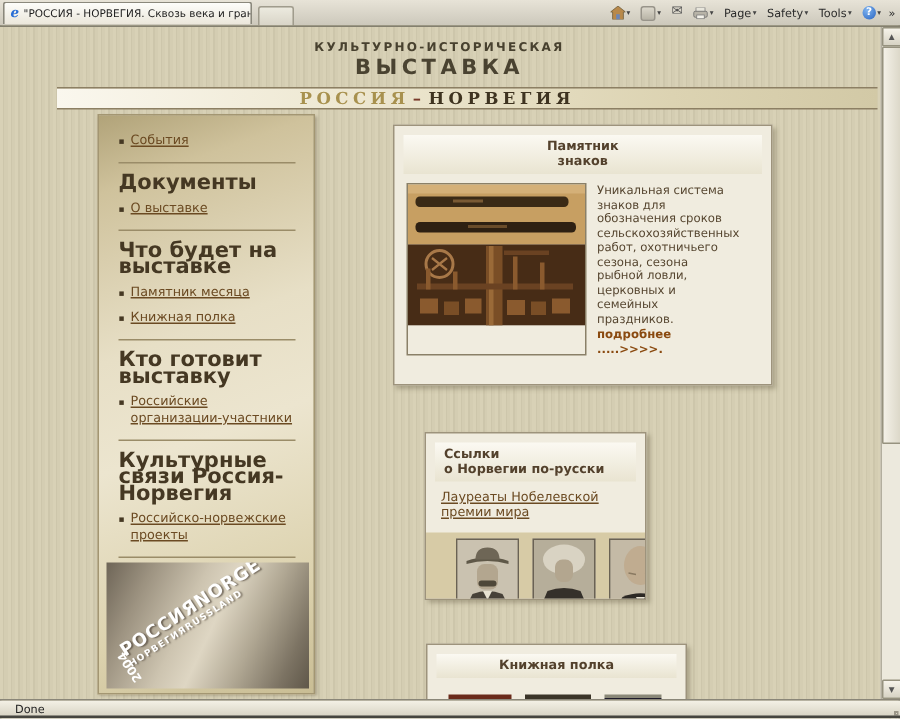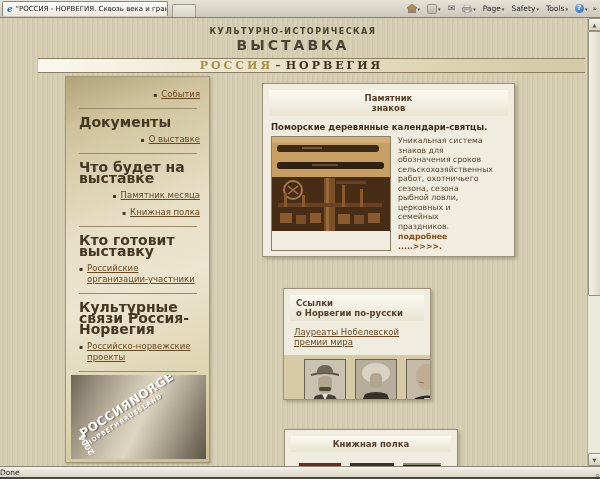--- a/index.html
+++ b/index.html
@@ -52,21 +52,21 @@
     border-top:1px solid #8c7f63;border-bottom:1px solid #8c7f63;
     display:flex;align-items:center;justify-content:center;padding-right:40px;
     font-family:"DejaVu Serif","Liberation Serif",serif;font-weight:bold;font-size:11px;letter-spacing:3px;}
   .banner .ru{color:#a8914e;} .banner .dash{color:#7a3a2a;margin:0 2px;} .banner .no{color:#3e3320;}
   
   .sidebar{position:absolute;left:65px;top:58px;width:145px;height:387px;box-sizing:border-box;
     background:linear-gradient(160deg,#b1a379 0%,#cfc29c 12%,#e7dfc6 38%,#ece5cf 55%,#dcd2ae 82%,#c9bd94 100%);
     border:1px solid #a39672;box-shadow:1px 1px 2px rgba(80,70,50,.35);}
   .sidebar-inner{padding:6px 9px 0 13px;}
   .sb-head{font-size:14px;font-weight:bold;color:#453823;margin:8px 0 3px;line-height:11px;}
-  .sb-link{font-size:8.5px;color:#6b4a22;margin:6px 0;line-height:11px;display:flex;gap:4px;cursor:pointer;justify-content:flex-end;}
+  .sb-link{font-size:8.5px;color:#6b4a22;margin:6px 0;line-height:11px;display:flex;gap:4px;cursor:pointer;}
   .sb-link .bull{color:#453823;font-size:6px;line-height:11px;}
   .sb-link .txt{text-decoration:underline;}
   .sb-hr{height:1px;background:#9a8c68;margin:8px 3px 8px 0;}
   .logo{position:absolute;left:5px;bottom:3px;width:135px;height:84px;overflow:hidden;
     background:linear-gradient(115deg,#6e6557 0%,#9c9280 18%,#cdc4b0 40%,#ded6c3 52%,#b0a793 70%,#7c7363 88%,#5f5749 100%);}
   .logo-rot{position:absolute;left:12px;top:52px;transform:rotate(-33deg);transform-origin:left center;
     color:#fff;width:150px;}
   .logo-l1{font-size:12px;font-weight:bold;letter-spacing:.5px;text-shadow:1px 1px 1px rgba(60,50,40,.6);}
   .logo-l2{font-size:6px;font-weight:bold;letter-spacing:1px;text-shadow:1px 1px 1px rgba(60,50,40,.5);}
   .logo-y1{position:absolute;right:28px;top:-10px;transform:rotate(-90deg);font-size:8px;font-weight:bold;}
@@ -91,21 +91,21 @@
   #box-books{left:284px;top:411px;width:174px;height:70px;}
   .books-row{display:flex;gap:9px;margin:11px 0 0 14px;}
   .book{height:30px;}
   .book1{width:42px;background:linear-gradient(#6a2a1a 0 4px,#7a3020 4px 6px,#23304e 6px 100%);}
   .book2{width:44px;background:linear-gradient(#3a3428 0 3px,#d8c060 3px 6px,#2e2a20 6px 100%);}
   .book3{width:38px;background:linear-gradient(#8a8878 0 2px,#1e1c2a 2px 100%);}
   
   .statusbar{position:absolute;left:0;top:466px;width:600px;height:11px;
     background:linear-gradient(#f4f1e6,#d6d2c2);border-top:1px solid #8a8678;
     display:flex;align-items:center;font-size:7.5px;color:#222;}
-  .sb-done{flex:1 1 auto;padding-left:0;}
+  .sb-done{flex:1 1 auto;padding-left:10px;}
   .pane{height:11px;box-sizing:border-box;border-left:1px solid #aeaa9a;box-shadow:inset 1px 0 0 #fbf9f2;margin-top:48px;}
   .pane-sm{width:19px;}
   .pane-comp{width:82px;display:flex;align-items:center;gap:3px;padding-left:3px;}
   .pane-zone{width:25px;display:flex;align-items:center;gap:1px;padding-left:3px;}
   .pane-zoom{width:52px;display:flex;align-items:center;gap:2px;padding-left:3px;justify-content:space-between;}
   .grip{width:13px;height:11px;position:relative;}
   .grip::after{content:"";position:absolute;right:2px;bottom:2px;width:1px;height:1px;
     box-shadow:0 0 0 1px #9a9688, -4px 4px 0 0 #9a9688, 0 4px 0 0 #9a9688,
     -4px 0 0 0 transparent, -8px 8px 0 0 transparent;}
   .bottom-strip{position:absolute;left:0;top:477px;width:600px;height:2px;background:#45453f;}
@@ -229,21 +229,20 @@
           <span class="logo-y2">2004</span>
         </div>
       </div>
     </div>
 
     <div class="cbox" id="box-monument">
       <div class="cbox-head center">
         <div>Памятник</div>
         <div>знаков</div>
       </div>
-      <div class="mon-title">Поморские деревянные календари-святцы.</div>
       <div class="mon-row">
         <div class="mon-img">
           <svg width="118" height="94" viewBox="0 0 118 94">
             <rect x="0" y="0" width="118" height="40" fill="#c79f62"></rect>
             <rect x="0" y="0" width="118" height="6" fill="#d4b078"></rect>
             <rect x="5" y="8" width="102" height="7" rx="3" fill="#3a2a16"></rect>
             <rect x="30" y="10" width="20" height="2" fill="#7a5a34"></rect>
             <rect x="5" y="25" width="107" height="7" rx="3" fill="#2e2012"></rect>
             <rect x="40" y="27" width="26" height="2" fill="#6a4c2a"></rect>
             <rect x="0" y="40" width="118" height="54" fill="#44291442"></rect>

